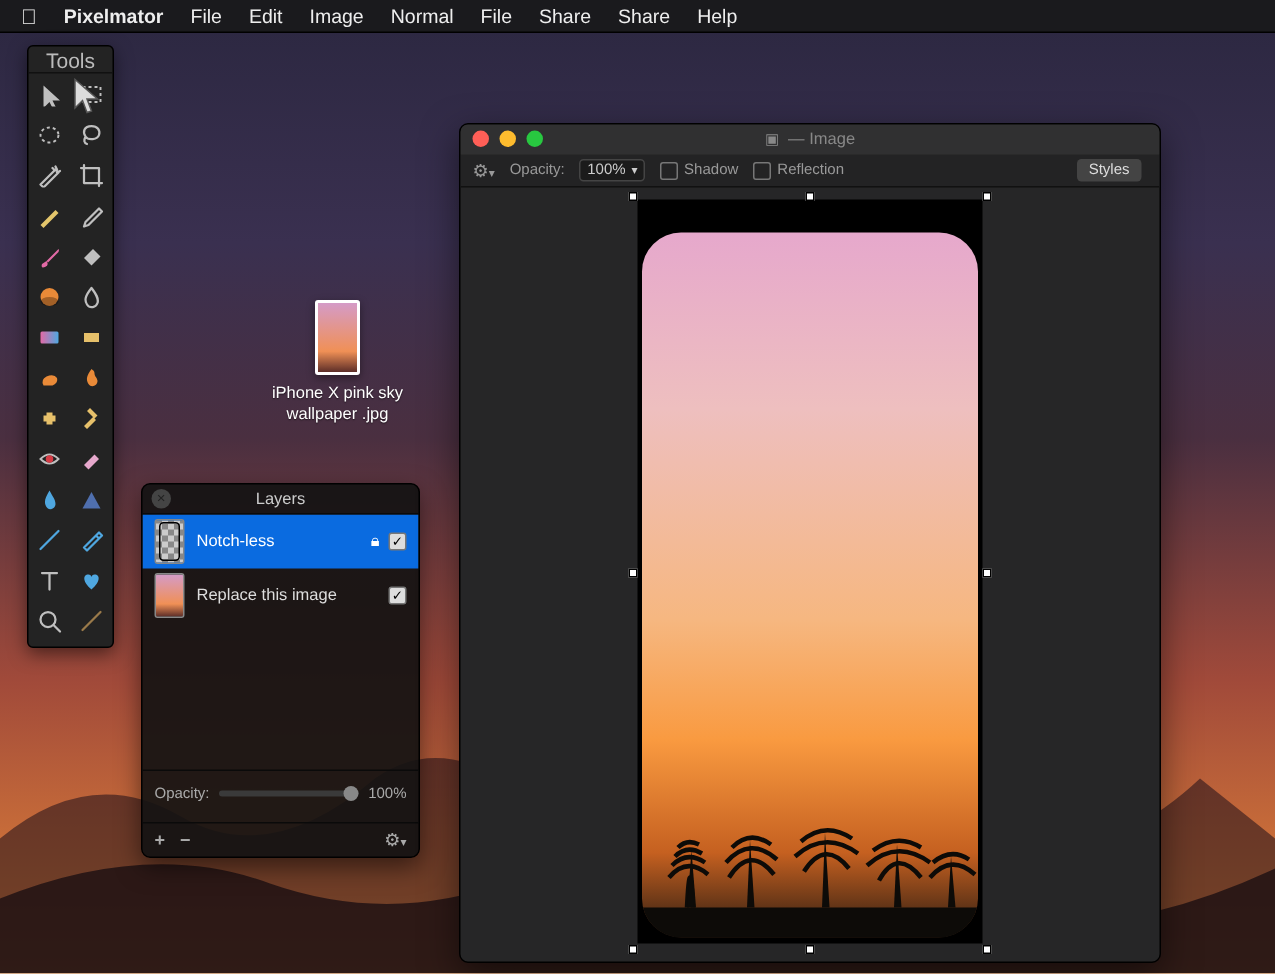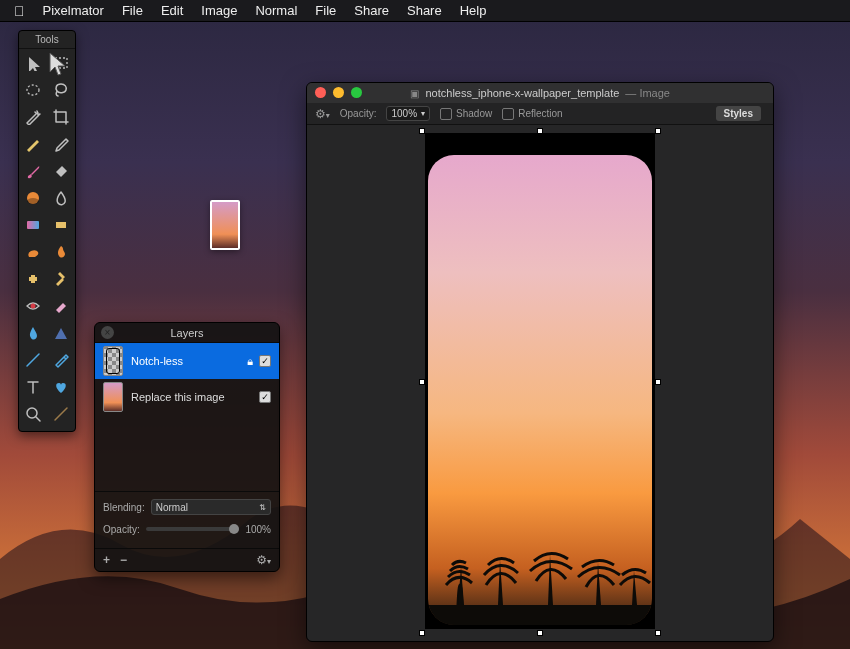--- a/index.html
+++ b/index.html
@@ -12,30 +12,30 @@
   .bg-mtn { position: absolute; bottom: 0; left: 0; width: 850px; height: 200px; pointer-events:none; }
   .bg-mtn svg { width: 100%; height: 100%; }
   
   .menubar {
     position: absolute; top: 0; left: 0; width: 850px; height: 22px;
     background: #1a1a1d; display: flex; align-items: center; gap: 18px;
     padding-left: 14px; color: #eee; font-size: 13px;
     border-bottom: 1px solid #000;
   }
   .menubar .apple { font-size: 14px; }
-  .menubar .appname { font-weight: 400; }
+  .menubar .appname { font-weight: 700; }
   .menubar span { cursor: default; }
   
   .tools {
     position: absolute; left: 18px; top: 30px; width: 58px;
     background: #232323; border: 1px solid #000; border-radius: 4px;
     box-shadow: 0 4px 12px rgba(0,0,0,.5); padding-bottom: 4px;
   }
   .tools-title {
-    height: 18px; text-align: center; font-size: 10px; color: #bbb; line-height: 18px;
+    height: 18px; text-align: center; font-size: 14px; color: #bbb; line-height: 18px;
     border-bottom: 1px solid #111;
   }
   .tool-grid { display: grid; grid-template-columns: 1fr 1fr; }
   .tool {
     height: 27px; display: flex; align-items: center; justify-content: center;
     font-size: 15px; color: #bbb;
   }
   .tool svg { width: 16px; height: 16px; display:block; }
   .cursor-demo {
     position: absolute; left: 48px; top: 52px; width: 20px; height: 26px;
@@ -83,21 +83,21 @@
   .traffic { position:absolute; left:8px; top:4px; display:flex; gap:7px;}
   .traffic span{ width:11px; height:11px; border-radius:50%; display:inline-block;}
   .tclose{background:#ff5f57;} .tmin{background:#febc2e;} .tmax{background:#28c840;}
   .title-center{ margin:0 auto; color:#ccc; display:flex; align-items:center; gap:6px;}
   .title-center .icon{font-size:10px; color:#888;}
   .title-edited{ color:#888;}
   .toolbar2 { height: 22px; background:#232324; display:flex; align-items:center; gap:10px; padding:0 8px; font-size:10px; color:#999; border-bottom:1px solid #111;}
   .toolbar2 .gear{font-size:12px;}
   .opsel{ background:#1b1b1b; border:1px solid #444; border-radius:3px; padding:1px 4px; color:#ccc; display:inline-flex; gap:4px; align-items:center;}
   .tbchk{ display:inline-flex; align-items:center; gap:4px;}
-  .btn-styles{ background:#444; color:#ddd; border-radius:3px; padding:2px 8px; margin-left:auto; margin-right:4px; font-size:10px;font-weight:bold;}
+  .btn-styles{ background:#444; color:#ddd; border-radius:3px; padding:2px 8px; margin-left:auto; margin-right:4px; font-size:10px;}
   .canvas-area{ position:relative; width:100%; height:calc(100% - 42px); display:flex; align-items:flex-start; justify-content:center; padding-top:8px;}
   .artboard{ position:relative; width:230px; height:496px; background:#000;}
   .artboard-inner{
     position:absolute; left:3px; top:22px; width:224px; height:470px; border-radius:26px; overflow:hidden;
     background: linear-gradient(180deg, #e6a8cc 0%, #eebfbf 25%, #f6b780 55%, #f99a40 72%, #c56020 88%, #2b1c12 100%);
   }
   .palms{position:absolute; bottom:0; left:0; width:100%; height:120px;}
   .handle{ position:absolute; width:6px; height:6px; background:#fff; border:1px solid #000;}
   
   .hwrap{ position:absolute; width:236px; height:502px; left:50%; top:6px; transform:translateX(-50%);}
@@ -285,20 +285,24 @@
 <div class="cursor-demo">
   <svg viewBox="0 0 20 26">
       <path d="M2 1 L2 20 L7 15 L10 23 L13 22 L10 14 L17 14 Z" fill="#dcdcdc" stroke="#555" stroke-width="1"></path>
     </svg>
 </div>
 
 <div class="desk-file">
   <div class="desk-thumb">
       <div class="desk-thumb-inner"></div>
     </div>
+  <div class="desk-label">
+    <span>iPhone X pink sky</span><br>
+    <span>wallpaper .jpg</span>
+  </div>
 </div>
 
 <div class="layers">
   <div class="layers-head">
     <span class="closebtn">×</span>
     <span>Layers</span>
   </div>
   <div class="layer-list">
     <div class="layer-row selected">
       <div class="layer-thumb notch"></div>
@@ -310,27 +314,20 @@
     </div>
     <div class="layer-row">
       <div class="layer-thumb sun"></div>
       <span>Replace this image</span>
       <div class="layer-icons">
         <span class="chk on">✓</span>
       </div>
     </div>
   </div>
   <div class="layers-foot">
-    <div class="blend-row">
-      <span>Blending:</span>
-      <div class="blend-sel">
-        <span>Normal</span>
-        <span style="font-size:8px;">⇅</span>
-      </div>
-    </div>
     <div class="opac-row">
       <span>Opacity:</span>
       <div class="opac-track">
           <div class="opac-knob"></div>
         </div>
       <span>100%</span>
     </div>
   </div>
   <div class="layers-bottom">
     <span style="font-weight:bold;">+</span>
@@ -342,21 +339,20 @@
 
 <div class="docwin">
   <div class="titlebar">
     <div class="traffic">
       <span class="tclose"></span>
       <span class="tmin"></span>
       <span class="tmax"></span>
     </div>
     <div class="title-center">
       <span class="icon">▣</span>
-      <span>notchless_iphone-x-wallpaper_template</span>
       <span class="title-edited">— <span>Image</span></span>
     </div>
   </div>
   <div class="toolbar2">
     <span class="gear">⚙︎<span style="font-size:8px;">▾</span></span>
     <span>Opacity:</span>
     <span class="opsel">
       <span>100%</span>
         <span style="font-size:8px;">▾</span>
     </span>

